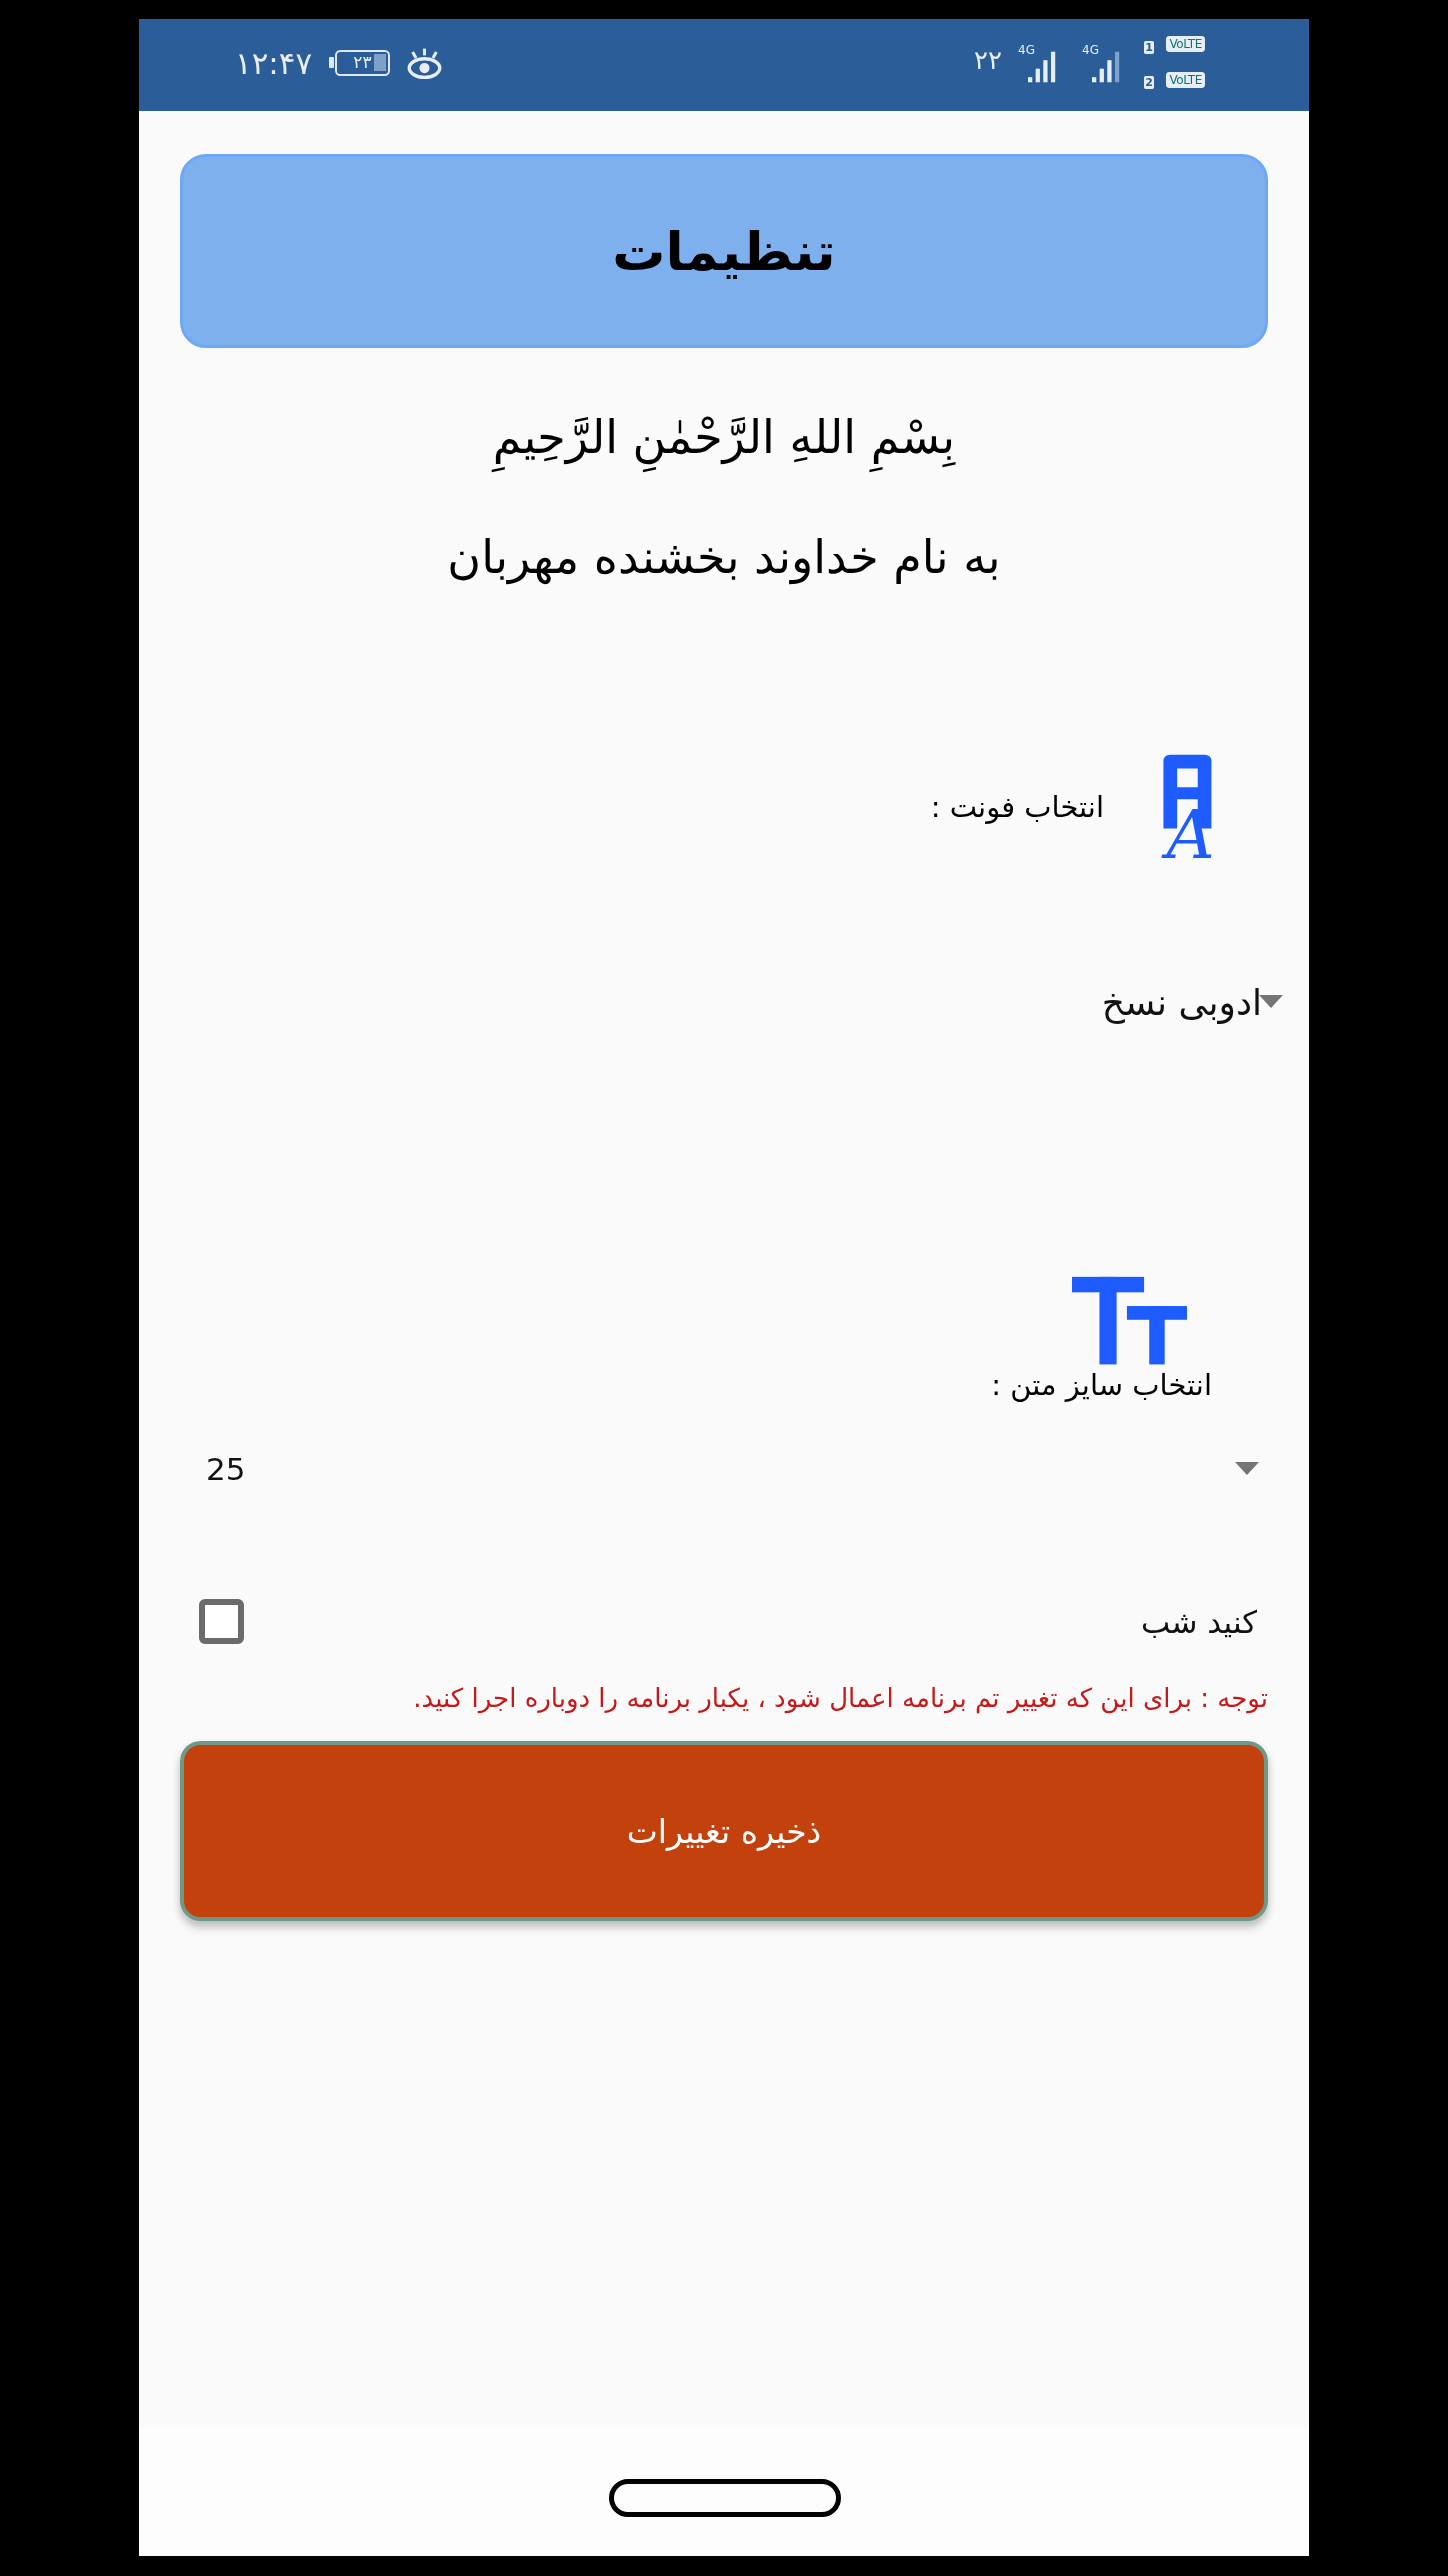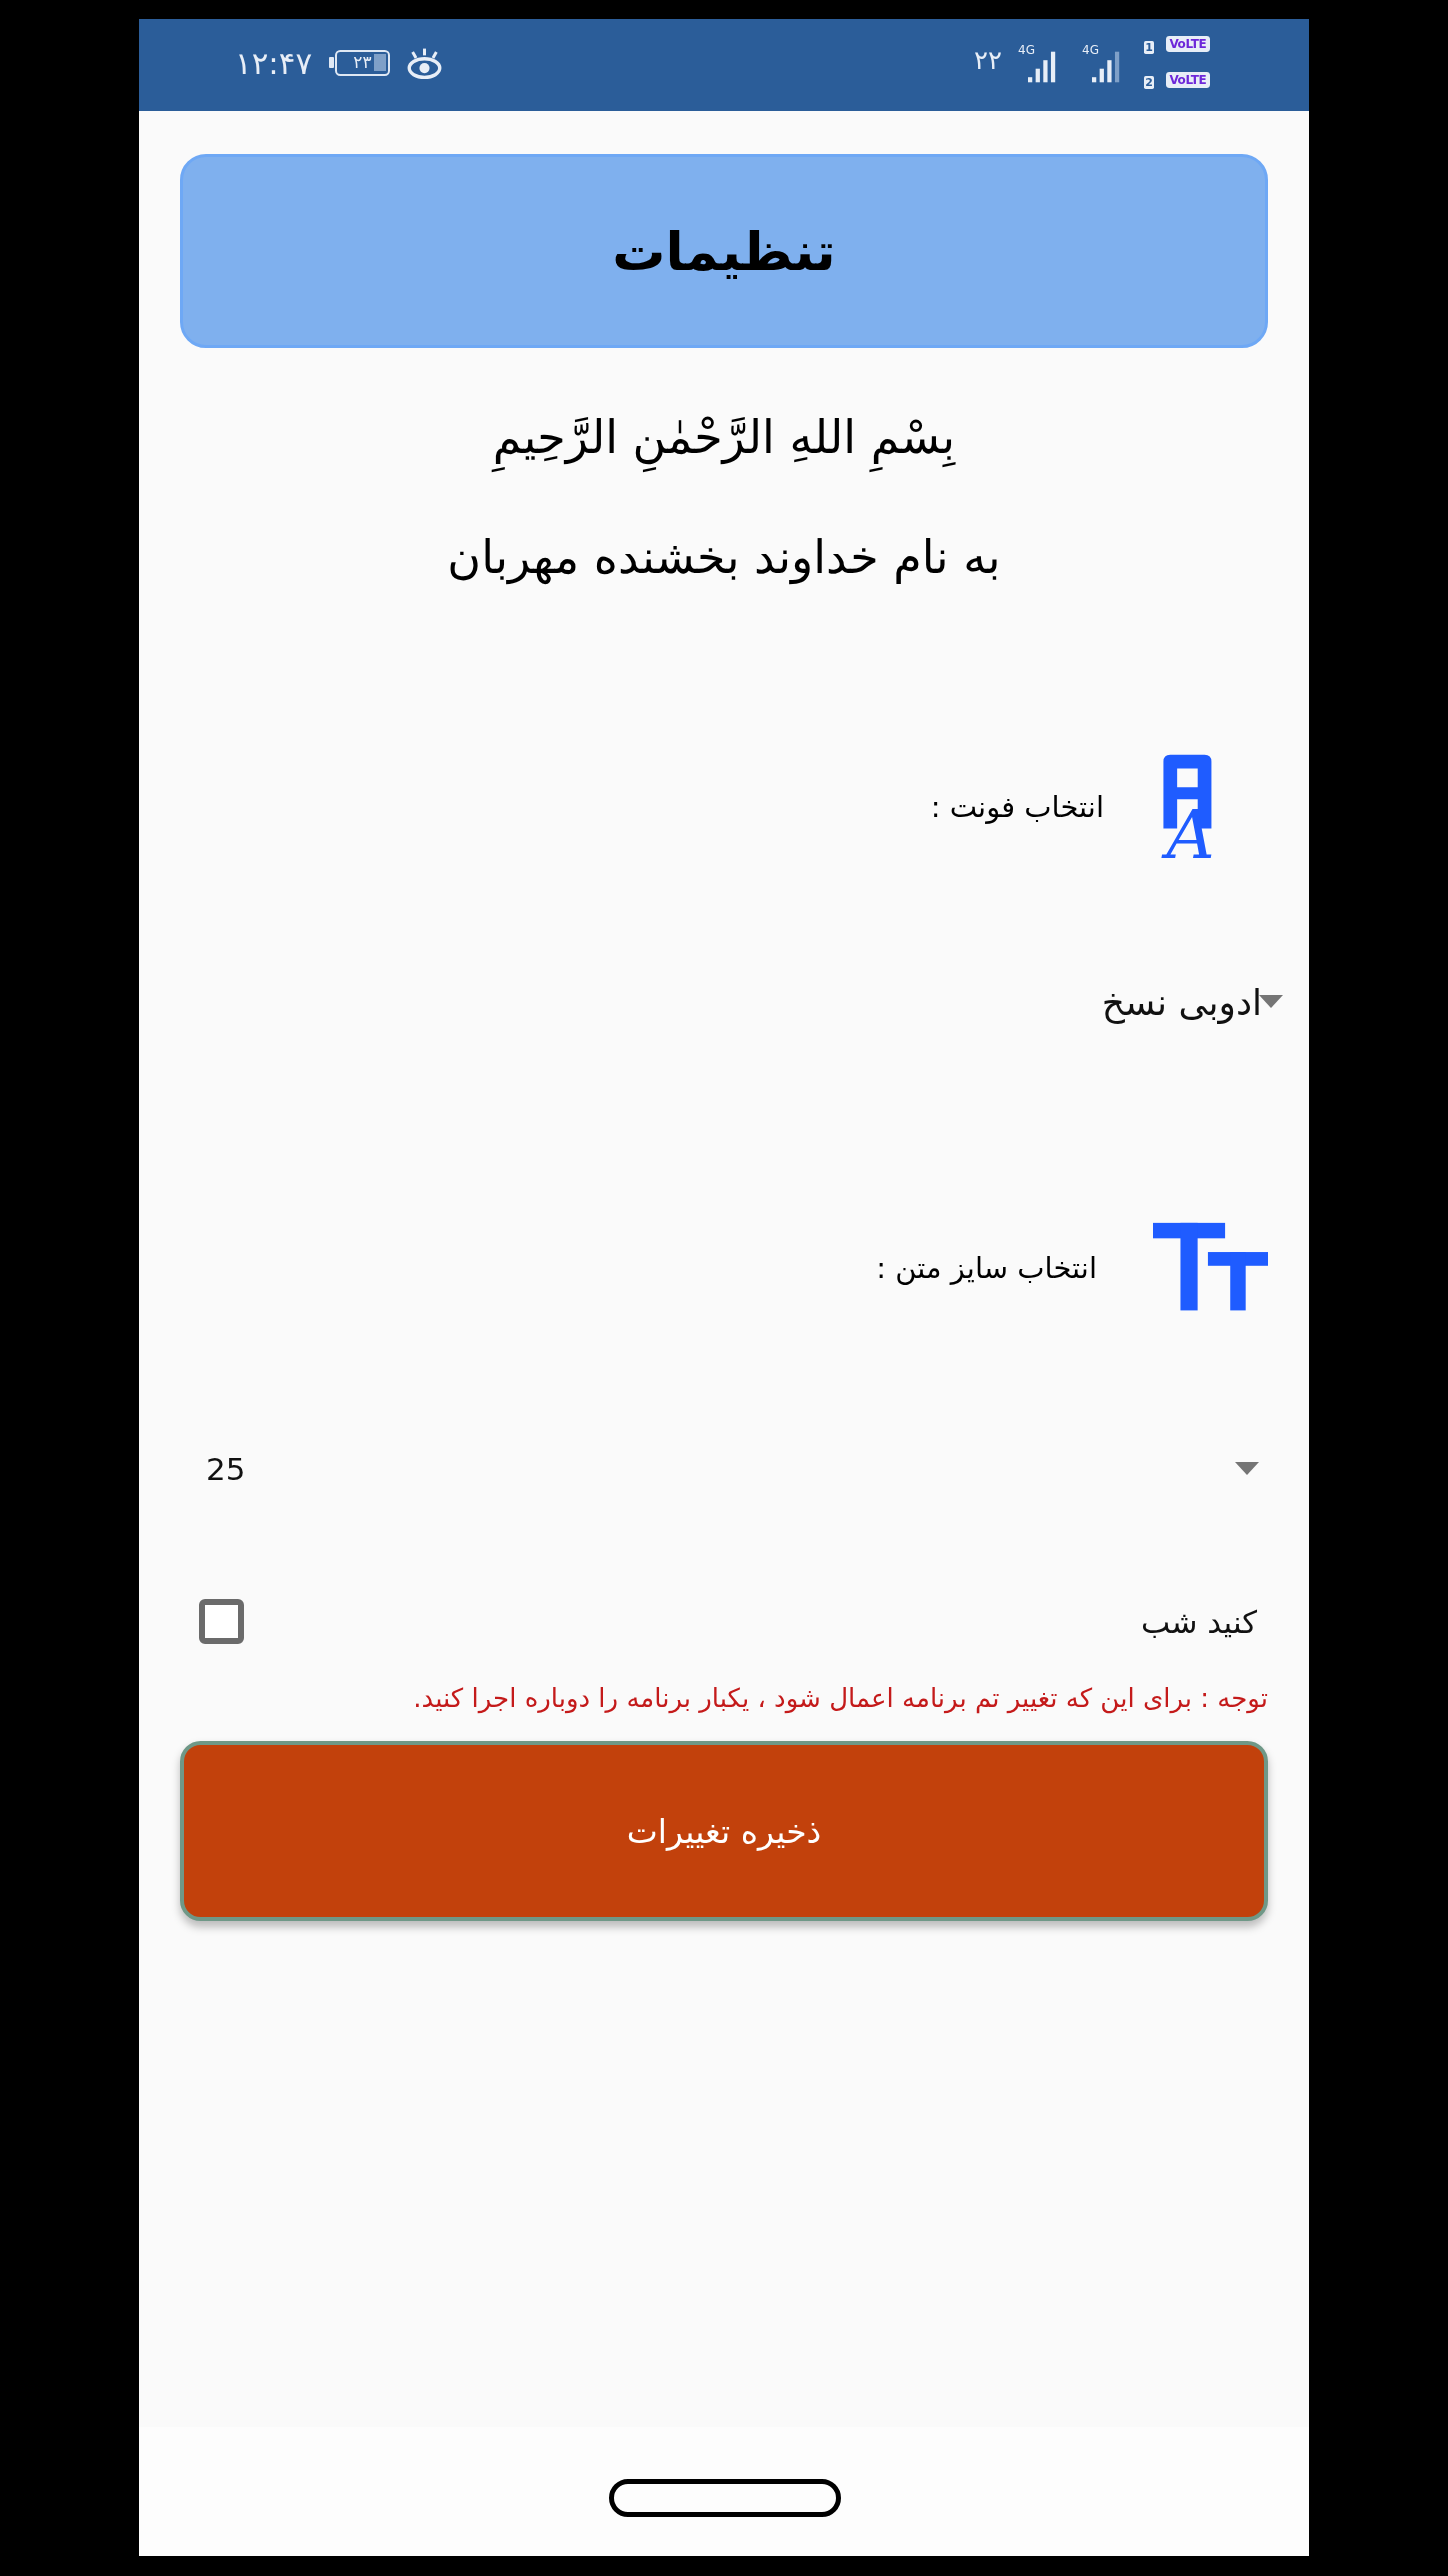--- a/index.html
+++ b/index.html
@@ -25,21 +25,21 @@
   .sb-battery::before {
     content: ""; position: absolute; left: -7.7px; top: 5.2px; width: 4.3px; height: 11px; background: #dfe8f4; border-radius: 0.9px;
   }
   .sb-battery-fill { position: absolute; right: 1.7px; top: 1.7px; width: 12px; height: 17px; background: #7fa0c8; }
   .sb-eye { position: absolute; left: 266px; top: 26px; width: 39px; height: 36px; }
   .sb-date { position: absolute; left: 835px; top: 26px; font-size: 26px; }
   .sb-net { position: absolute; top: 24px; width: 48px; height: 43px; }
   .sb-net .g { position: absolute; left: 0; top: 0; font-size: 12px; font-weight: normal; }
   .sb-net .bars { position: absolute; left: 10.3px; top: 6.9px; }
   .sb-sim { position: absolute; font-size: 11px; font-weight: bold; background: #e8eef7; color: #2b5d99; width: 10.3px; height: 13px; line-height: 13px; text-align: center; border-radius: 1.7px; }
-  .sb-volte { position: absolute; font-size: 12px; font-weight: bold; background: #e8eef7; color: #6d28d9; padding: 0.9px 3.4px; border-radius: 3.4px; letter-spacing: -0.4px; }
+  .sb-volte { position: absolute; font-size: 12px; font-weight: normal; background: #e8eef7; color: #0f766e; padding: 0.9px 3.4px; border-radius: 3.4px; letter-spacing: -0.4px; }
 
   .header-card {
     position: absolute; left: 41px; top: 135px; width: 1088px; height: 194px;
     background: #7fb0ee; border: 3.4px solid #6ea8f5; box-sizing: border-box; border-radius: 26px;
     display: flex; align-items: center; justify-content: center;
   }
   .header-title { font-size: 53px; font-weight: bold; color: #000; direction: rtl; }
 
   .bismillah {
     position: absolute; left: 0; width: 100%; text-align: center; direction: rtl;
@@ -138,21 +138,21 @@
       <text x="64" y="122" font-family="DejaVu Serif, serif" font-style="italic" font-size="78" fill="#1f5cff">A</text>
     </svg>
     <span class="setting-label">انتخاب فونت :</span>
   </div>
 
   <div class="dropdown dd-font">
     <span class="val">ادوبی نسخ</span>
     <span class="dd-arrow"></span>
   </div>
 
-  <div class="setting-row" style="top:1202px;">
+  <div class="setting-row" style="top:1256px;flex-direction:column;">
     <svg class="icon-tt" viewBox="0 0 134 108">
       <rect x="0" y="2" width="84" height="18" fill="#1f5cff"></rect>
       <rect x="32" y="2" width="20" height="102" fill="#1f5cff"></rect>
       <rect x="64" y="36" width="70" height="16" fill="#1f5cff"></rect>
       <rect x="90" y="36" width="18" height="68" fill="#1f5cff"></rect>
     </svg>
     <span class="setting-label">انتخاب سایز متن :</span>
   </div>
 
   <div class="dropdown dd-size">

